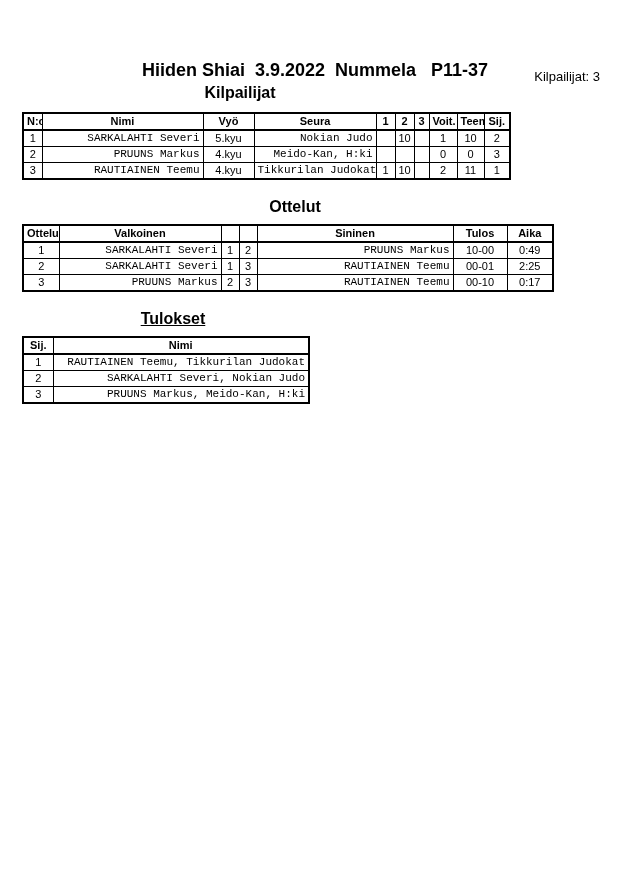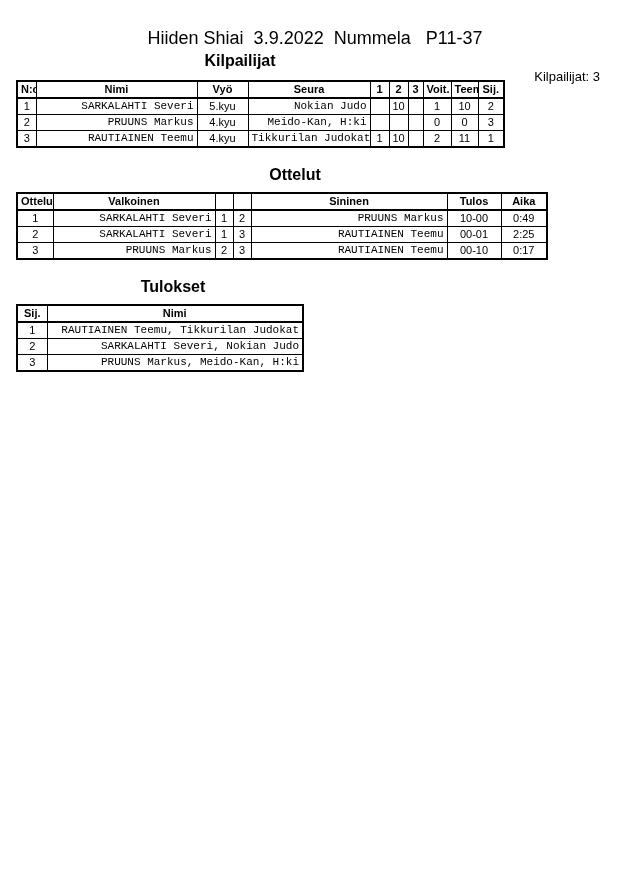--- a/index.html
+++ b/index.html
@@ -8,44 +8,44 @@
     position: relative;
     width: 630px;
     height: 891px;
     background: #ffffff;
     font-family: "Liberation Sans", sans-serif;
     color: #000;
     overflow: hidden;
   }
   .title {
     margin: 0;
-    padding-top: 28px;
+    padding-top: 60px;
     text-align: center;
     font-size: 18px;
-    font-weight: normal;
+    font-weight: bold;
     white-space: pre;
   }
   .count-label {
     position: absolute;
     top: 69px;
     right: 30px;
     font-size: 13px;
   }
   .heading {
     font-weight: bold;
     font-size: 16px;
     text-align: center;
   }
   .h1 { width: 420px; margin: 3px 0 0 30px; }
   .h2 { width: 530px; margin: 18px 0 1px 30px; }
-  .h3 { width: 286px; margin: 18px 0 0 30px; }
+  .h3 { width: 286px; margin: 18px 0 0 30px; text-decoration: underline; }
   table.tbl {
     border-collapse: collapse;
     table-layout: fixed;
-    margin-left: 16px;
+    margin-left: 22px;
     font-size: 11px;
     border: 2px solid #000;
   }
   .t1 { margin-top: 10px; width: 487px; }
   .t2 { margin-top: 8px; width: 530px; }
   .t3 { margin-top: 8px; width: 286px; }
   .tbl th, .tbl td {
     border: 1px solid #000;
     padding: 1px 3px;
     height: 16px;

